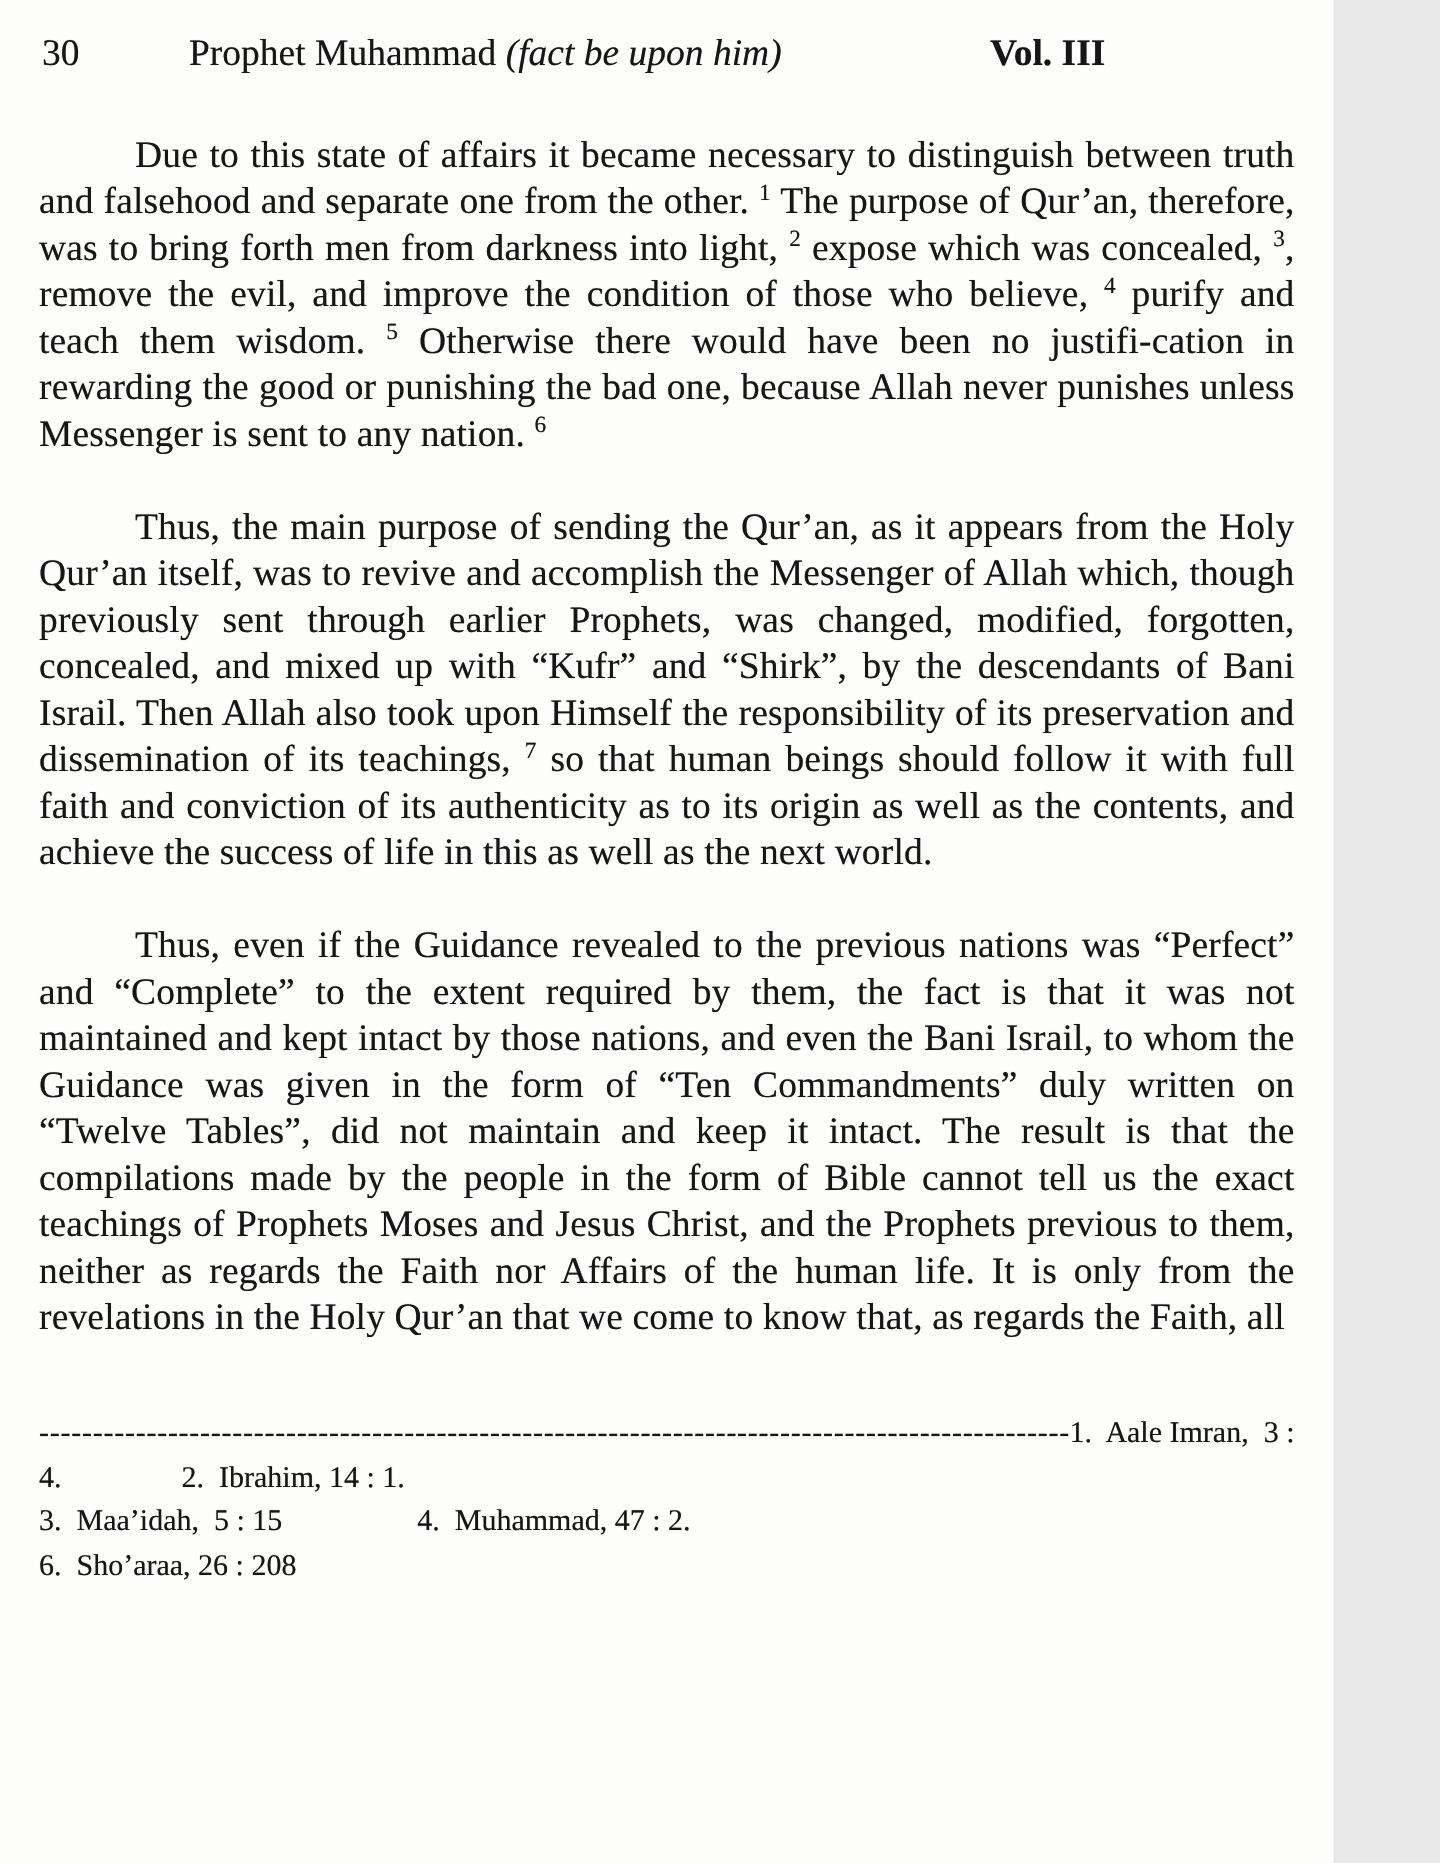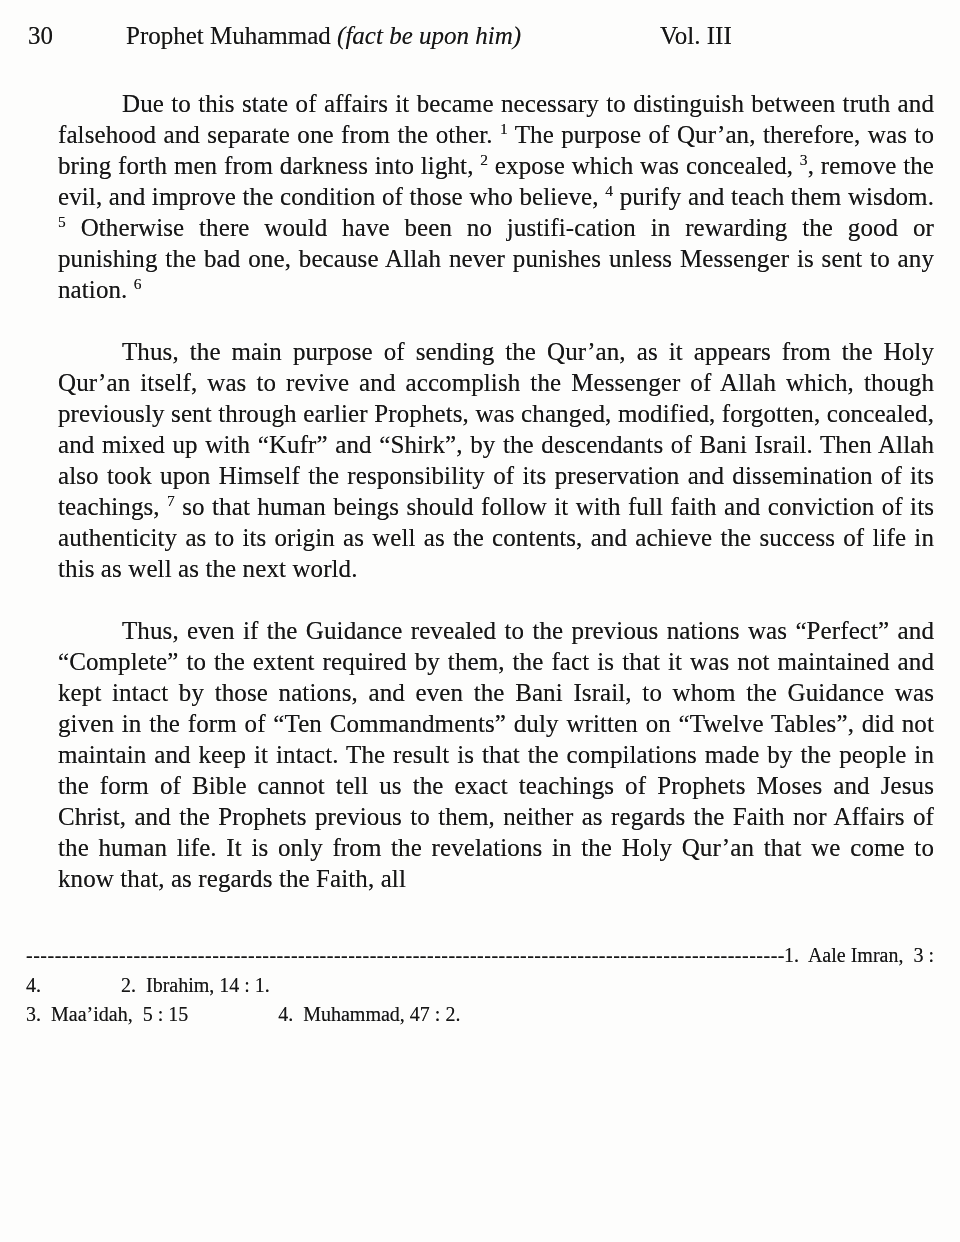--- a/index.html
+++ b/index.html
@@ -3,47 +3,46 @@
 <meta charset="utf-8">
 <style>
   html, body { margin: 0; padding: 0; }
   body {
     width: 960px; height: 1242px;
     background: #e9e9e9;
     font-family: "Liberation Serif", serif;
   }
   .page {
     position: relative;
-    width: 960px; height: 1242px;
+    width: 889px; height: 1242px;
     box-sizing: border-box;
     background: #fdfdfc;
     color: #161616;
     padding: 22px 26px 0 26px;
     overflow: hidden;
     text-shadow: 0 0 0.5px rgba(0,0,0,0.55);
   }
   
   .hdr {
     position: relative;
     height: 42px;
     font-size: 25px;
   }
   .hdr .num   { position: absolute; left: 2px;   top: 0; }
   .hdr .title { position: absolute; left: 100px; top: 0; }
-  .hdr .vol   { position: absolute; left: 634px; top: 0; }
+  .hdr .vol   { position: absolute; left: 634px; top: 0; font-weight: bold; }
   .hdr .title i { font-style: italic; }
 
   
   .bodytext {
     margin-top: 24px;
     font-size: 25px;
     line-height: 31px;
     text-align: justify;
     letter-spacing: 0.1px;
-    margin-left: 32px;
   }
   .bodytext p {
     margin: 0 0 31px 0;
     text-indent: 64px;
   }
   sup {
     font-size: 0.62em;
     line-height: 0;
     vertical-align: baseline;
     position: relative;
@@ -87,15 +86,16 @@
     <p>Thus, the main purpose of sending the Qur’an, as it appears from the Holy Qur’an itself, was to revive and accomplish the Messenger of Allah which, though previously sent through earlier Prophets, was changed, modified, forgotten, concealed, and mixed up with “Kufr” and “Shirk”, by the descendants of Bani Israil. Then Allah also took upon Himself the responsibility of its preservation and dissemination of its teachings, <sup>7</sup> so that human beings should follow it with full faith and conviction of its authenticity as to its origin as well as the contents, and achieve the success of life in this as well as the next world.</p>
     <p>Thus, even if the Guidance revealed to the previous nations was “Perfect” and “Complete” to the extent required by them, the fact is that it was not maintained and kept intact by those nations, and even the Bani Israil, to whom the Guidance was given in the form of “Ten Commandments” duly written on “Twelve Tables”, did not maintain and keep it intact. The result is that the compilations made by the people in the form of Bible cannot tell us the exact teachings of Prophets Moses and Jesus Christ, and the Prophets previous to them, neither as regards the Faith nor Affairs of the human life. It is only from the revelations in the Holy Qur’an that we come to know  that,  as  regards  the Faith, all</p>
   </div>
 
   <div class="footnotes">
     <div class="sep">
       <span class="dashes">------------------------------------------------------------------------------------------------------------------------------------------------------------</span><span class="note">1.  Aale Imran,  3 :</span>
     </div>
     <div class="fn">4.                2.  Ibrahim, 14 : 1.</div>
     <div class="fn">3.  Maa’idah,  5 : 15                  4.  Muhammad, 47 : 2.</div>
+    <div class="fn">6.  Sho’araa, 26 : 208</div>
   </div>
 
 </div>
 
 </body></html>

